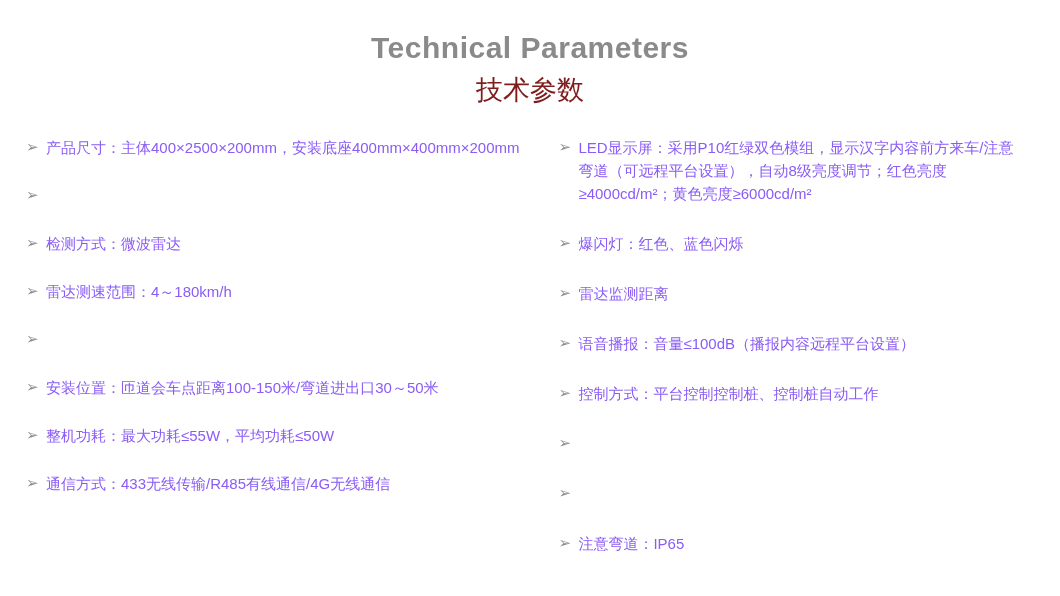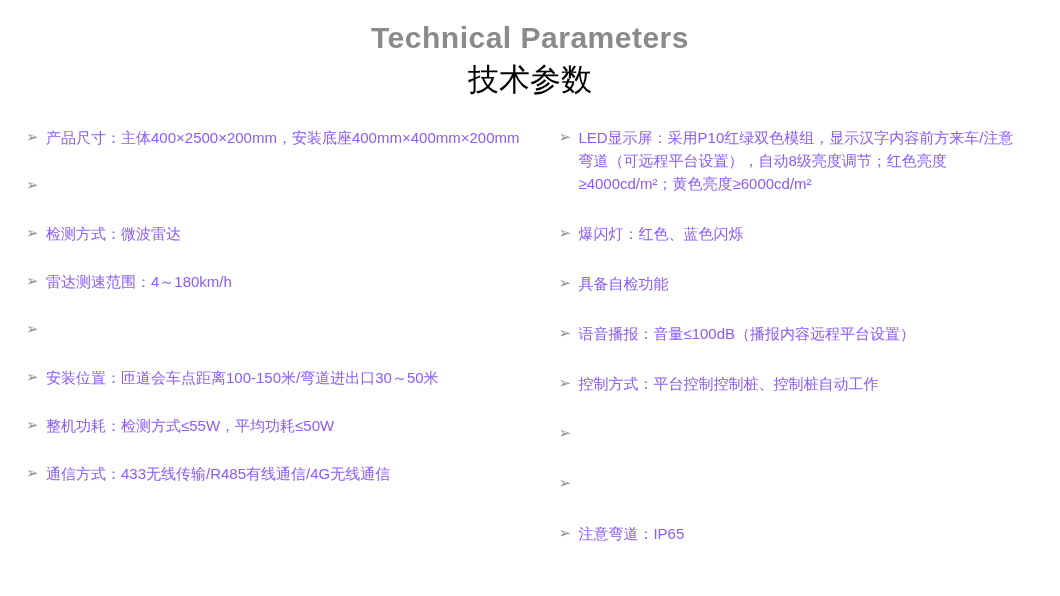--- a/index.html
+++ b/index.html
@@ -15,32 +15,32 @@
     overflow: hidden;
   }
   .page {
     position: relative;
     width: 1060px;
     height: 596px;
     box-sizing: border-box;
   }
   .header {
     text-align: center;
-    padding-top: 18px;
+    padding-top: 28px;
   }
   .title-en {
     font-size: 30px;
     font-weight: bold;
     color: #8a8a8a;
     letter-spacing: 0.5px;
     line-height: 40px;
   }
   .title-cn {
-    font-size: 31px;
-    color: #000000;
+    font-size: 27px;
+    color: #7f1d1d;
     line-height: 40px;
     margin-top: 2px;
   }
   .columns {
     display: flex;
     margin-top: 26px;
     padding: 0 34px 0 26px;
     box-sizing: border-box;
   }
   .col {
@@ -114,21 +114,21 @@
         <span class="bullet">➢</span>
       </div>
 
       <div class="item">
         <span class="bullet">➢</span>
         <span class="item-text">安装位置：匝道会车点距离100-150米/弯道进出口30～50米</span>
       </div>
 
       <div class="item">
         <span class="bullet">➢</span>
-        <span class="item-text">整机功耗：检测方式≤55W，平均功耗≤50W</span>
+        <span class="item-text">整机功耗：最大功耗≤55W，平均功耗≤50W</span>
       </div>
 
       <div class="item">
         <span class="bullet">➢</span>
         <span class="item-text">通信方式：433无线传输/R485有线通信/4G无线通信</span>
       </div>
 
     </div>
 
     <div class="col col-right">
@@ -138,21 +138,21 @@
         <span class="item-text">LED显示屏：采用P10红绿双色模组，显示汉字内容前方来车/注意弯道（可远程平台设置），自动8级亮度调节；红色亮度≥4000cd/m²；黄色亮度≥6000cd/m²</span>
       </div>
 
       <div class="item">
         <span class="bullet">➢</span>
         <span class="item-text">爆闪灯：红色、蓝色闪烁</span>
       </div>
 
       <div class="item">
         <span class="bullet">➢</span>
-        <span class="item-text">具备自检功能</span>
+        <span class="item-text">雷达监测距离</span>
       </div>
 
       <div class="item">
         <span class="bullet">➢</span>
         <span class="item-text">语音播报：音量≤100dB（播报内容远程平台设置）</span>
       </div>
 
       <div class="item">
         <span class="bullet">➢</span>
         <span class="item-text">控制方式：平台控制控制桩、控制桩自动工作</span>

